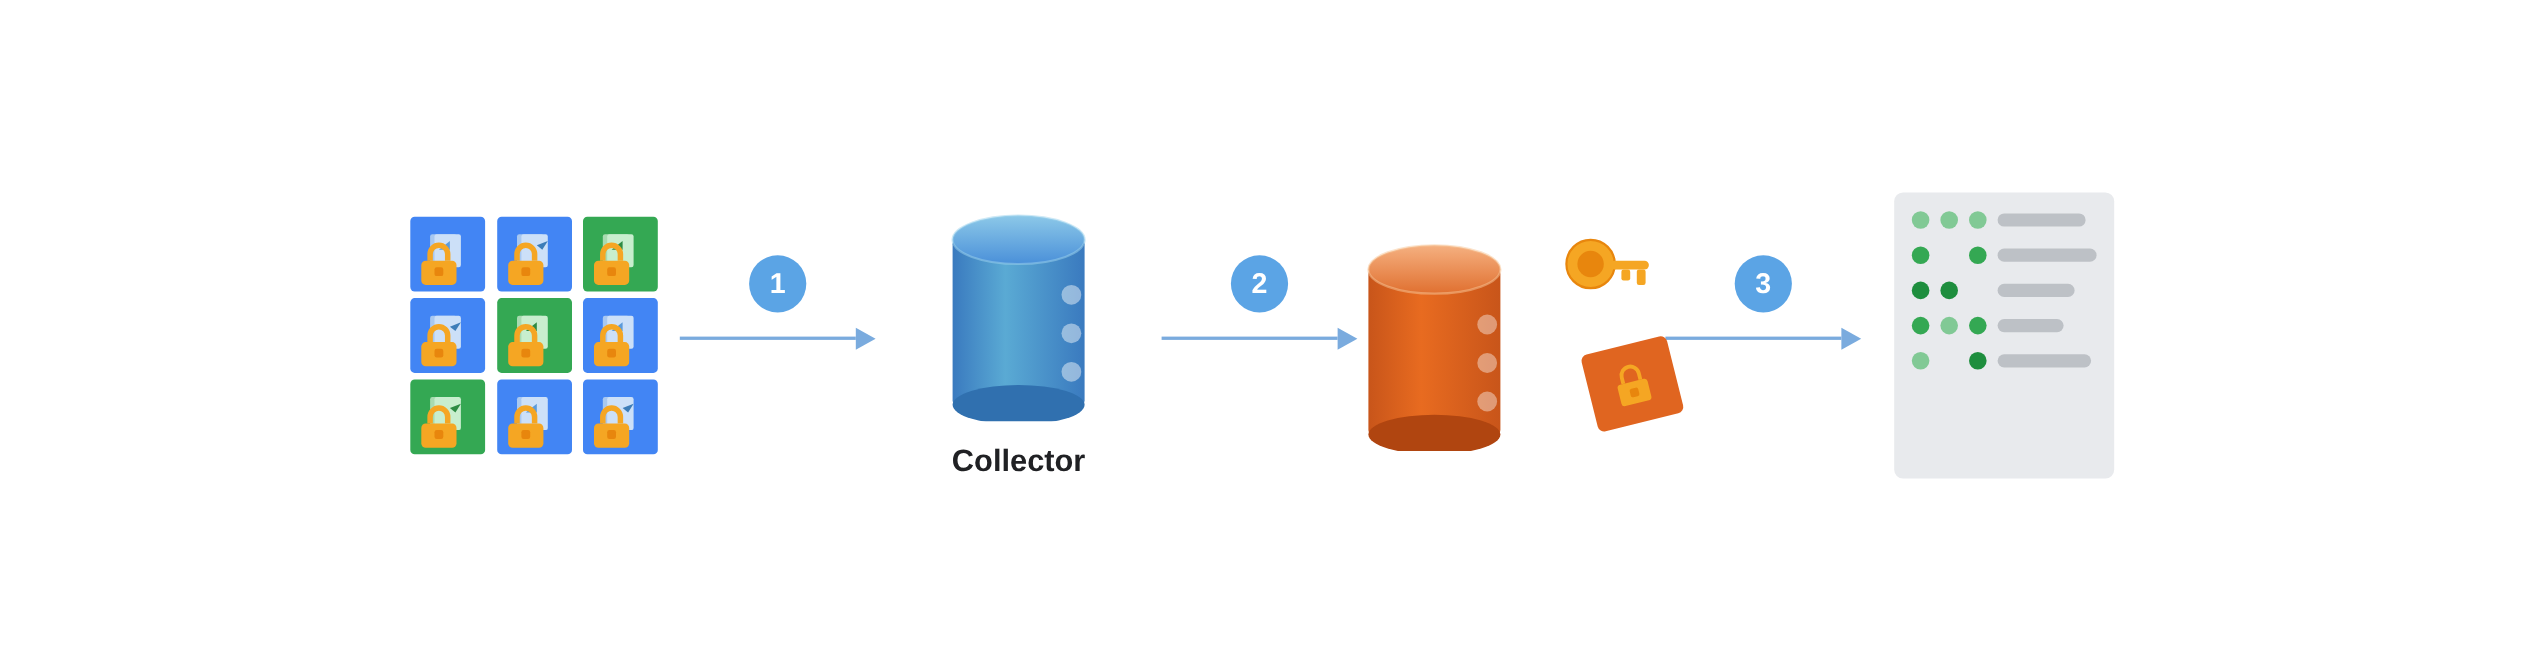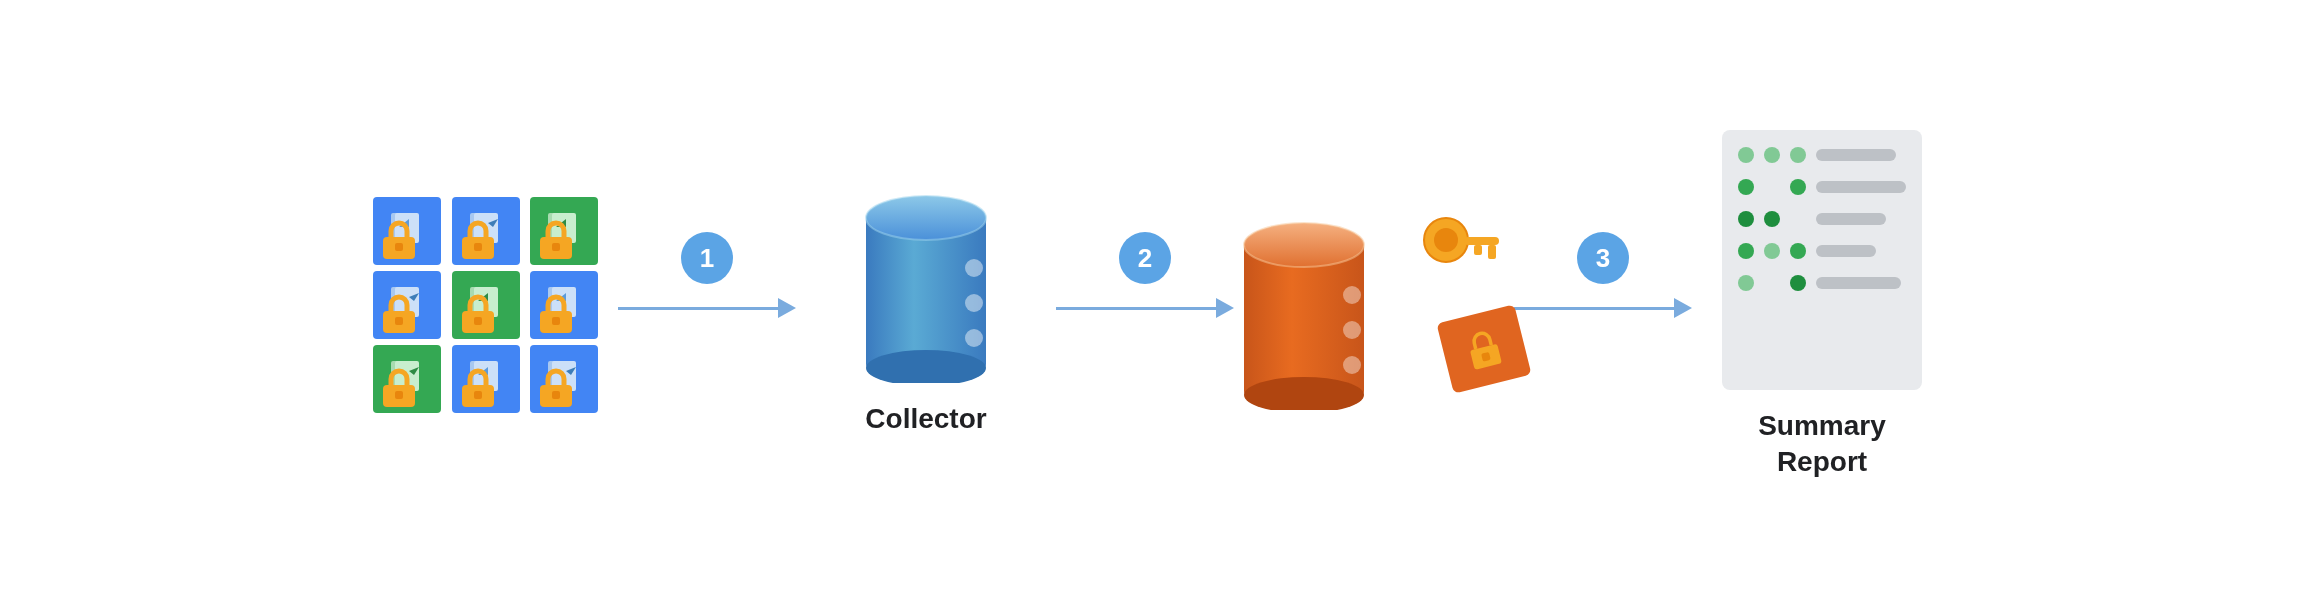--- a/index.html
+++ b/index.html
@@ -430,19 +430,15 @@
 
       <div class="summary-row">
         <div class="dot-green-sm light"></div>
         <div style="width:16px;height:16px;flex-shrink:0;"></div>
         <div class="dot-green-sm dark"></div>
         <div class="summary-bar" style="width:85px;"></div>
       </div>
 
     </div>
 
-    <div class="node-label">
-      <span>Summary</span><br>
-      <span>Report</span>
-    </div>
   </div>
 
 </div>
 
 </body></html>

